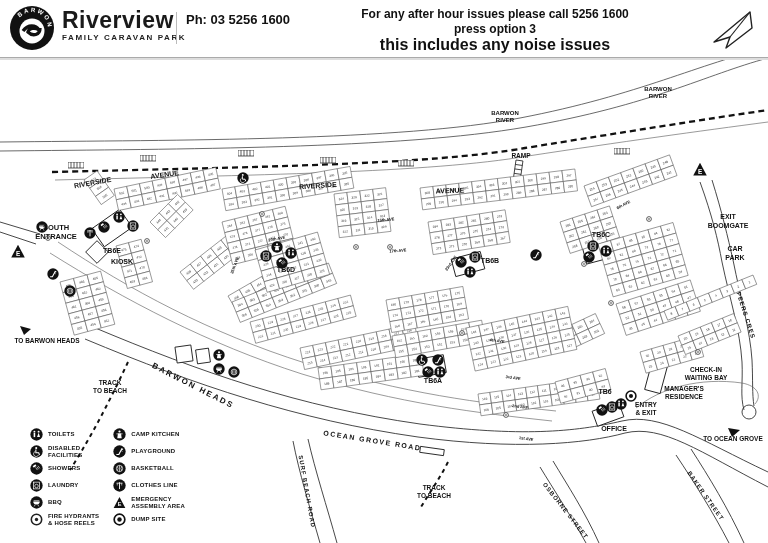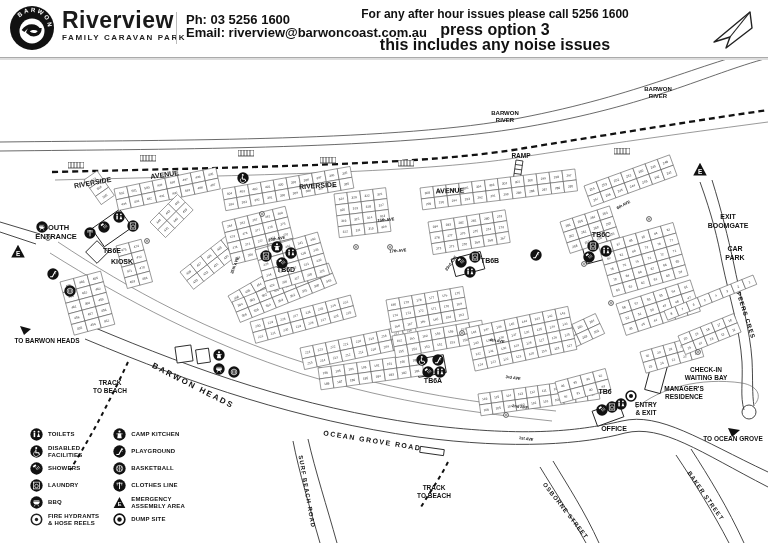--- a/index.html
+++ b/index.html
@@ -10,21 +10,21 @@
           border-bottom:1px solid #aaa;box-shadow:0 2px 0 #ddd;z-index:5;}
   #logo-wrap{position:absolute;left:8px;top:4px;width:48px;height:48px;}
   #brand{position:absolute;left:62px;top:8px;}
   #brand .title{font-family:Liberation Sans, sans-serif;font-weight:bold;
                 font-size:23px;line-height:24px;color:#1a1a1a;letter-spacing:.5px;}
   #brand .sub{font-size:8px;font-weight:bold;letter-spacing:1.6px;color:#222;margin-top:1px;}
   #hdr-divider{position:absolute;left:176px;top:12px;width:1px;height:32px;background:#bbb;}
   #contact{position:absolute;left:186px;top:13px;font-size:13px;font-weight:bold;line-height:13px;color:#111;}
   #notice{position:absolute;left:330px;top:6px;width:330px;text-align:center;font-weight:bold;color:#111;}
   #notice .l1{font-size:12px;line-height:16px;}
-  #notice .l2{font-size:16px;line-height:15px;text-align:center;}
+  #notice .l2{font-size:12px;line-height:15px;text-align:center;}
   #notice .l3{font-size:16px;line-height:15px;}
   #north{position:absolute;right:14px;top:8px;width:46px;height:42px;}
   
   #map{position:absolute;left:0;top:0;width:768px;height:543px;}
   .site{fill:#fff;stroke:#555;stroke-width:.55;}
   .sitenum{font-size:3.2px;fill:#333;text-anchor:middle;font-family:"Liberation Sans",sans-serif;}
   .mlabel{font-weight:bold;fill:#111;text-anchor:middle;font-family:"Liberation Sans",sans-serif;}
   .road{fill:none;stroke:#333;stroke-width:.9;}
   .thin{fill:none;stroke:#555;stroke-width:.6;}
   .river{fill:none;stroke:#444;stroke-width:.8;}
@@ -1295,21 +1295,20 @@
     <circle cx="24" cy="27" r="12.5" fill="#fff"></circle>
     <path d="M15,27 C20,20 28,21 31,26 C27,23 21,24 20,28 C25,33 32,31 32,24" fill="none" stroke="#111" stroke-width="3.4"></path>
   </svg>
   <div id="brand">
     <div class="title">Riverview</div>
     <div class="sub">FAMILY CARAVAN PARK</div>
   </div>
   <div id="hdr-divider"></div>
   <div id="contact">
     <div>Ph: 03 5256 1600</div>
-    <div>Email: riverview@barwoncoast.com.au</div>
   </div>
   <div id="notice">
     <div class="l1">For any after hour issues please call 5256 1600</div>
     <div class="l2">press option 3</div>
     <div class="l3">this includes any noise issues</div>
   </div>
   <svg id="north" viewBox="0 0 46 42">
     <path d="M42,4 L6,34 L22,29 L18,40 L44,20 Z" fill="#fff" stroke="#222" stroke-width="1.4" stroke-linejoin="round"></path>
     <path d="M42,4 L22,29" fill="none" stroke="#222" stroke-width="1.2"></path>
   </svg>

